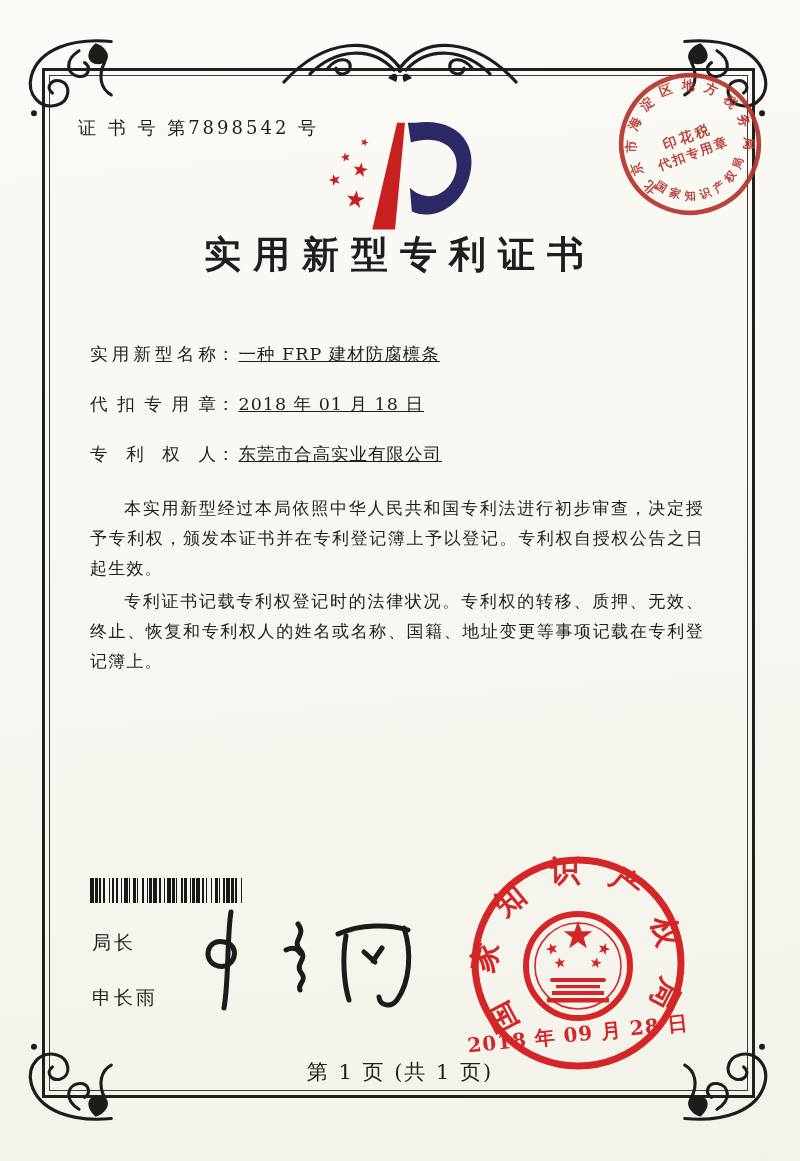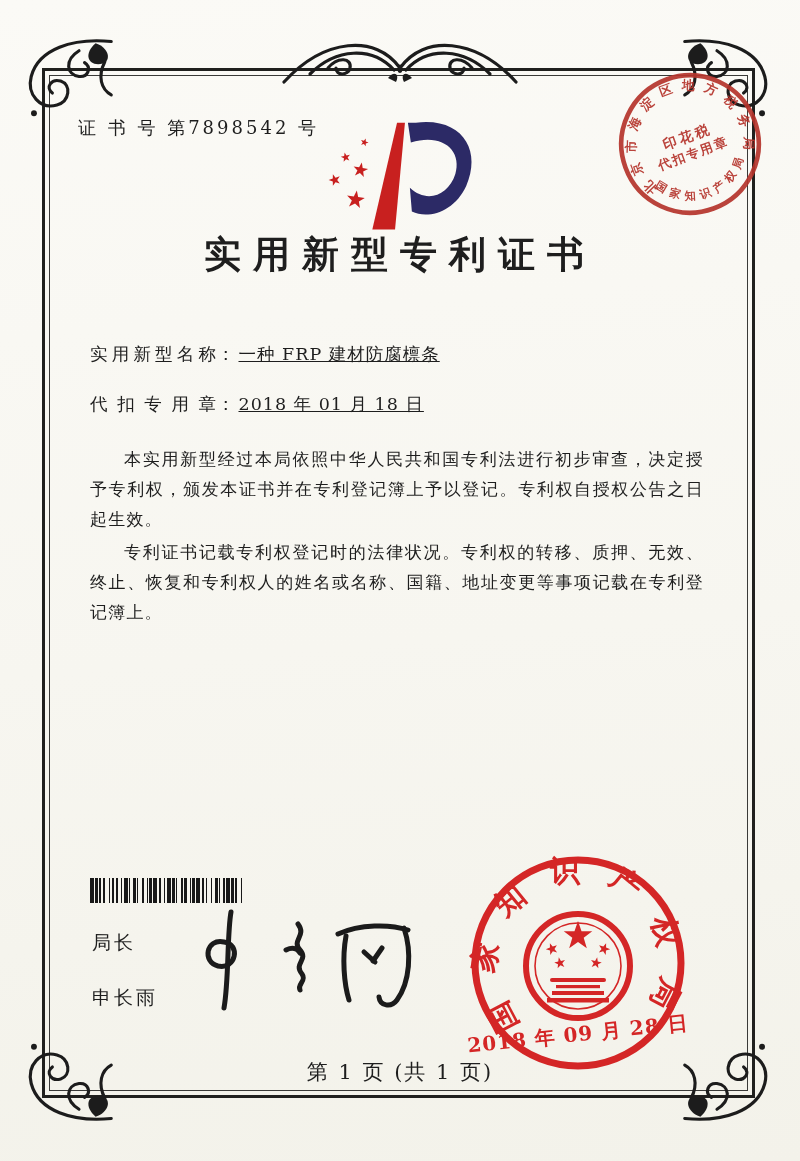--- a/index.html
+++ b/index.html
@@ -16,21 +16,21 @@
   .title{position:absolute;left:0;right:0;top:230px;text-align:center;font-size:37px;
         font-weight:bold;letter-spacing:12px;z-index:4;}
   .content{position:absolute;left:90px;top:344px;width:630px;font-size:17.5px;z-index:4;}
   .f-row{margin-bottom:30px;line-height:20px;white-space:nowrap;text-decoration:underline;}
   .f-label{display:inline-block;width:126px;text-align:justify;text-align-last:justify;vertical-align:top;}
   .colon{display:inline-block;margin:0 4px 0 1px;}
   .f-value{letter-spacing:1px;}
   .grant-row{display:flex;gap:46px;margin-bottom:0;}
   .grant-right .f-label{width:auto;letter-spacing:2px;}
   .paras{margin-top:14px;font-size:17px;line-height:30px;letter-spacing:1.2px;text-align:justify;}
-  .paras p{margin:0 16px 3px 0;text-indent:2em;}
+  .paras p{margin:0 16px 3px 0;text-indent:2em;font-family:Liberation Serif, serif;}
   .barcode{position:absolute;left:90px;top:878px;height:25px;display:flex;align-items:stretch;z-index:4;}
   .barcode i{display:block;background:#181818;}
   .sig-block{position:absolute;left:92px;top:930px;z-index:4;font-size:19px;letter-spacing:3px;}
   .sig-title{margin-bottom:29px;}
   .signature-svg{position:absolute;left:178px;top:902px;width:268px;height:118px;z-index:4;}
   .seal{position:absolute;left:462px;top:850px;width:232px;height:232px;z-index:6;opacity:.95;}
   .footer{position:absolute;left:0;right:0;top:1058px;text-align:center;font-size:21px;
         letter-spacing:2px;z-index:4;}
   svg text{font-family:"DejaVu Serif","Liberation Serif",serif;}
 </style>
@@ -120,20 +120,23 @@
   </svg>
 
   <div class="title">实用新型专利证书</div>
 
   <div class="content">
     <div class="f-row">
       <span class="f-label">实用新型名称</span><span class="colon">：</span><span class="f-value">一种 FRP 建材防腐檩条</span>
     </div>
     <div class="f-row">
       <span class="f-label">代扣专用章</span><span class="colon">：</span><span class="f-value">2018 年 01 月 18 日</span>
+    </div>
+    <div class="f-row">
+      <span class="f-label">专利权人</span><span class="colon">：</span><span class="f-value">东莞市合高实业有限公司</span>
     </div>
     <div class="paras">
       <p>本实用新型经过本局依照中华人民共和国专利法进行初步审查，决定授予专利权，颁发本证书并在专利登记簿上予以登记。专利权自授权公告之日起生效。</p>
       <p>专利证书记载专利权登记时的法律状况。专利权的转移、质押、无效、终止、恢复和专利权人的姓名或名称、国籍、地址变更等事项记载在专利登记簿上。</p>
     </div>
   </div>
 
   <div class="barcode">
       <i style="width: 4.05px;"></i>
       <i style="width: 1.35px; background: transparent;"></i>

